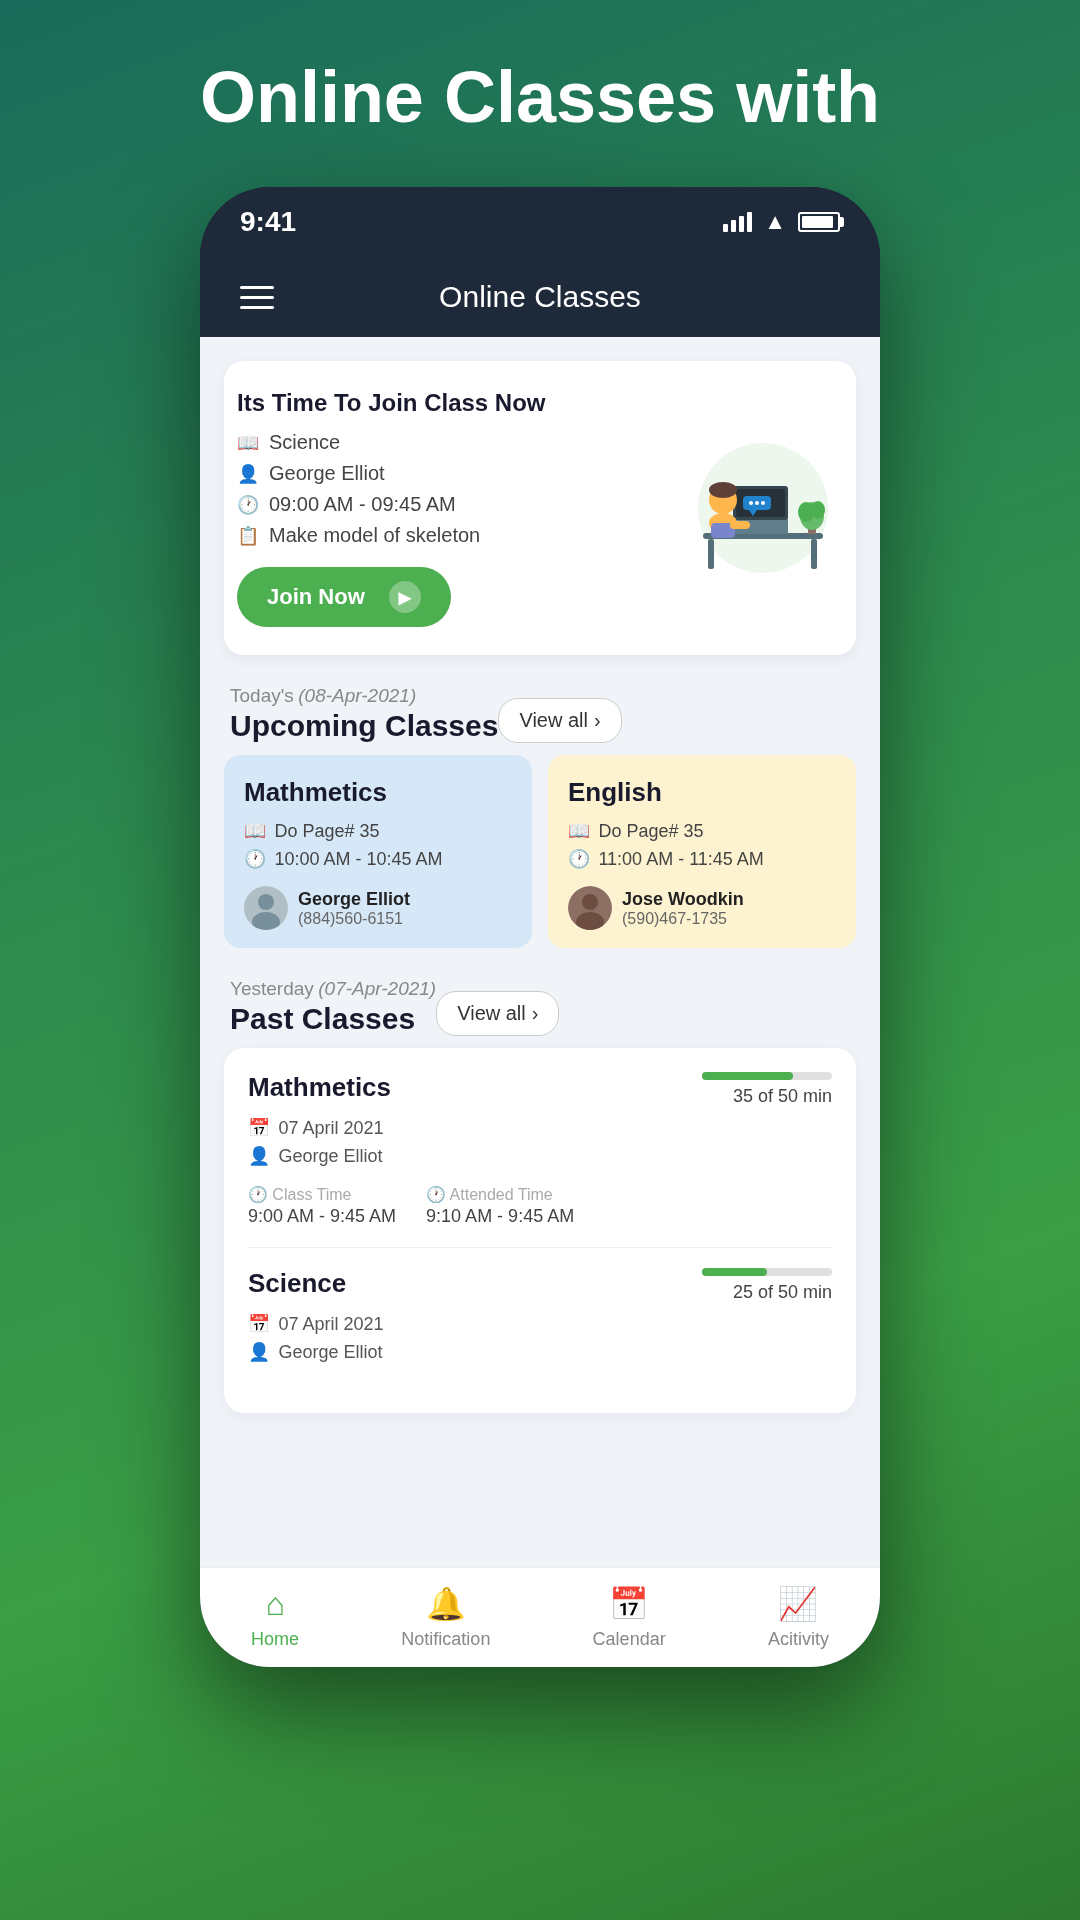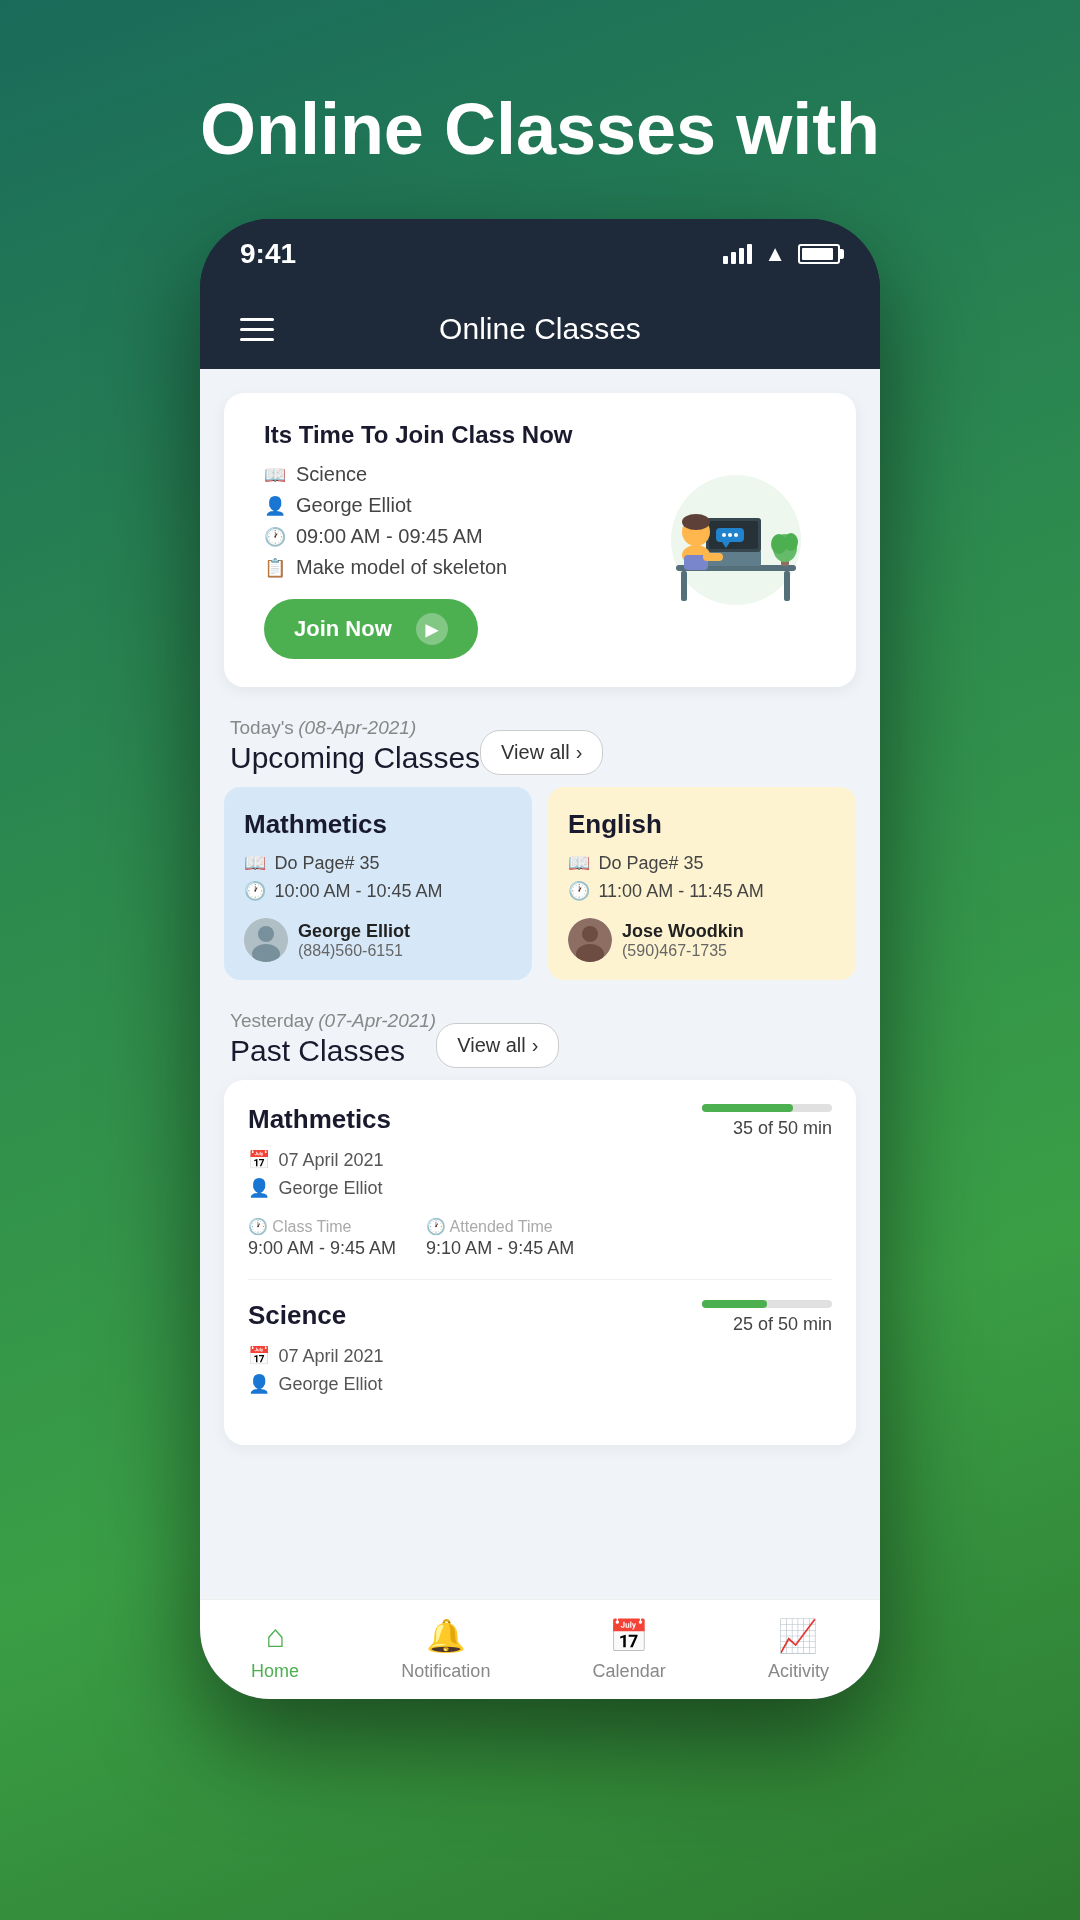--- a/index.html
+++ b/index.html
@@ -12,21 +12,21 @@
       display: flex;
       flex-direction: column;
       align-items: center;
       justify-content: flex-start;
       font-family: -apple-system, BlinkMacSystemFont, 'Segoe UI', sans-serif;
       overflow: hidden;
     }
 
     .hero-text {
       text-align: left;
-      margin-top: 90px;
+      margin-top: 58px;
       margin-bottom: 50px;
     }
 
     .hero-title-white {
       font-size: 72px;
       font-weight: 800;
       color: #ffffff;
       line-height: 1.1;
     }
 
@@ -154,21 +154,21 @@
       flex: 1;
       overflow-y: auto;
       height: calc(100% - 70px - 80px - 100px);
     }
 
     
     .join-card {
       background: white;
       margin: 24px 24px 20px;
       border-radius: 20px;
-      padding: 28px 40px;
+      padding: 28px 13px;
       display: flex;
       align-items: center;
       justify-content: space-between;
       box-shadow: 0 4px 15px rgba(0,0,0,0.06);
     }
 
     .join-card-left { flex: 1; }
 
     .join-card-title {
       font-size: 24px;
@@ -242,21 +242,21 @@
       color: #888;
     }
 
     .section-date {
       color: #888;
       font-style: italic;
     }
 
     .section-title {
       font-size: 30px;
-      font-weight: 400;
+      font-weight: 700;
       color: #1a1a2e;
       margin-top: 2px;
     }
 
     .view-all-btn {
       border: 1.5px solid #ccc;
       background: white;
       border-radius: 20px;
       padding: 10px 20px;
       font-size: 20px;

